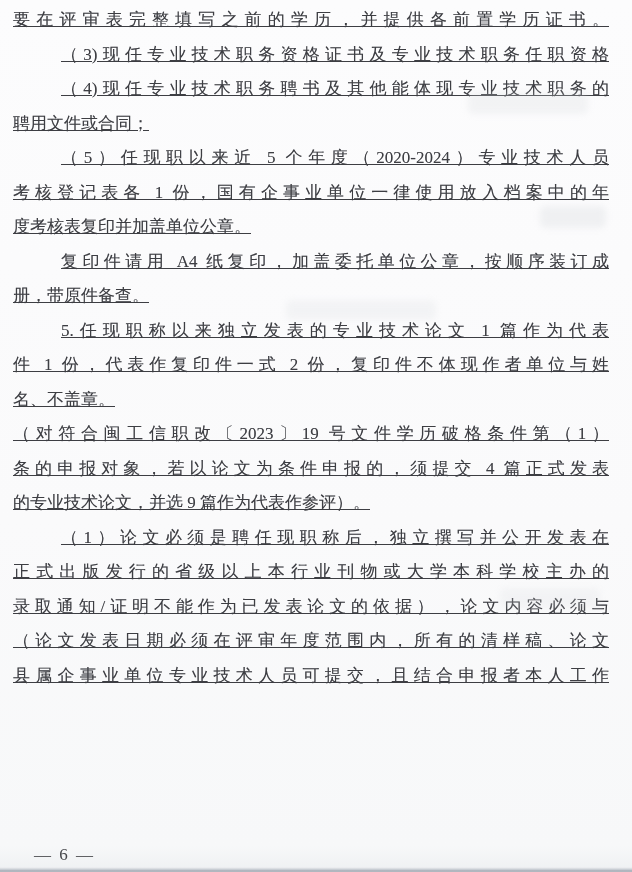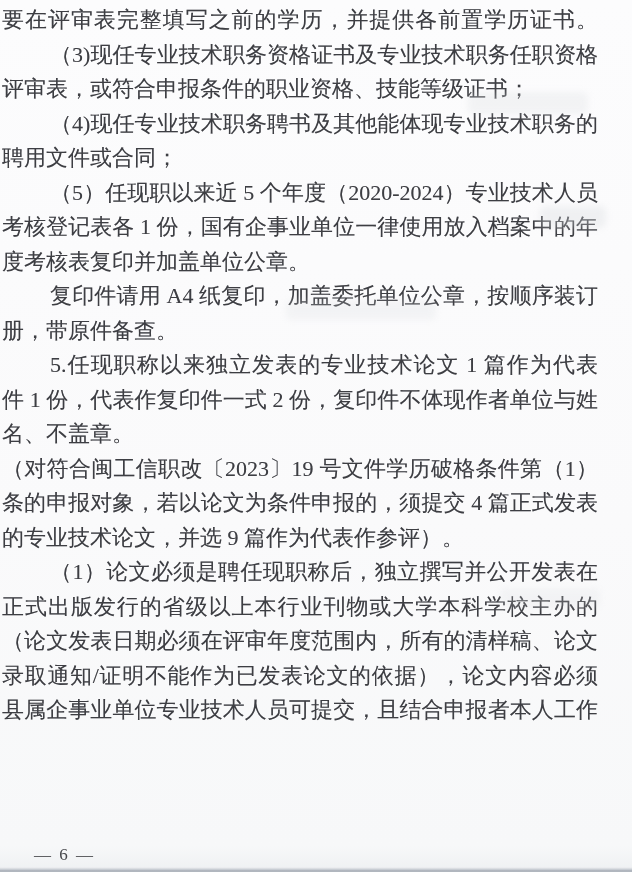--- a/index.html
+++ b/index.html
@@ -15,27 +15,28 @@
     font-family: "Liberation Serif", "DejaVu Serif", serif;
   }
   .page {
     position: absolute;
     inset: 0;
     background:
       linear-gradient(180deg, #fcfcfd 0%, #fafafb 60%, #f7f8f9 97%, #eef0f2 100%);
   }
   .text-block {
     position: absolute;
-    left: 2px;
+    left: 13px;
     top: 3px;
     width: 596px;
-    font-size: 22px;
+    font-size: 17px;
     line-height: 34.5px;
     color: #3d3e43;
     text-shadow: 0 0 0.6px rgba(60,61,66,0.35);
+    text-decoration: underline;
   }
   .ln {
     height: 34.5px;
     overflow: hidden;
   }
   .fill {
     text-align: justify;
     text-align-last: justify;
     text-justify: inter-character;
   }
@@ -71,38 +72,37 @@
   .smudge.s4 { left: 468px; top: 92px;  width: 120px; height: 22px; opacity: .26; }
 </style>
 </head>
 <body>
 
 <div class="page">
 
   <div class="text-block">
     <div class="ln fill">要在评审表完整填写之前的学历，并提供各前置学历证书。</div>
     <div class="ln indent fill">（3)现任专业技术职务资格证书及专业技术职务任职资格</div>
-    <div class="ln">评审表，或符合申报条件的职业资格、技能等级证书；</div>
     <div class="ln indent fill">（4)现任专业技术职务聘书及其他能体现专业技术职务的</div>
     <div class="ln">聘用文件或合同；</div>
     <div class="ln indent fill">（5）任现职以来近 5 个年度（2020-2024）专业技术人员</div>
     <div class="ln fill">考核登记表各 1 份，国有企事业单位一律使用放入档案中的年</div>
     <div class="ln">度考核表复印并加盖单位公章。</div>
     <div class="ln indent fill">复印件请用 A4 纸复印，加盖委托单位公章，按顺序装订成</div>
     <div class="ln">册，带原件备查。</div>
     <div class="ln indent fill">5.任现职称以来独立发表的专业技术论文 1 篇作为代表</div>
     <div class="ln fill">件 1 份，代表作复印件一式 2 份，复印件不体现作者单位与姓</div>
     <div class="ln">名、不盖章。</div>
     <div class="ln fill">（对符合闽工信职改〔2023〕19 号文件学历破格条件第（1）</div>
     <div class="ln fill">条的申报对象，若以论文为条件申报的，须提交 4 篇正式发表</div>
     <div class="ln">的专业技术论文，并选 9 篇作为代表作参评）。</div>
     <div class="ln indent fill">（1）论文必须是聘任现职称后，独立撰写并公开发表在</div>
     <div class="ln fill">正式出版发行的省级以上本行业刊物或大学本科学校主办的</div>
+    <div class="ln fill">录取通知/证明不能作为已发表论文的依据），论文内容必须与</div>
     <div class="ln fill">（论文发表日期必须在评审年度范围内，所有的清样稿、论文</div>
-    <div class="ln fill">录取通知/证明不能作为已发表论文的依据），论文内容必须与</div>
     <div class="ln fill">县属企事业单位专业技术人员可提交，且结合申报者本人工作</div>
   </div>
 
   <div class="smudge s1"></div>
   <div class="smudge s2"></div>
   <div class="smudge s3"></div>
   <div class="smudge s4"></div>
 
   <div class="footer">— 6 —</div>
 

